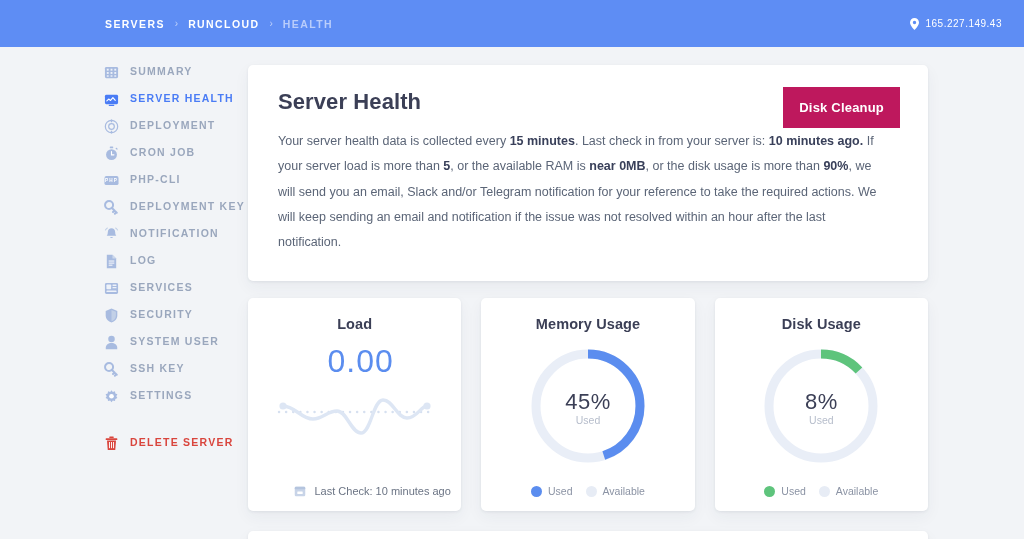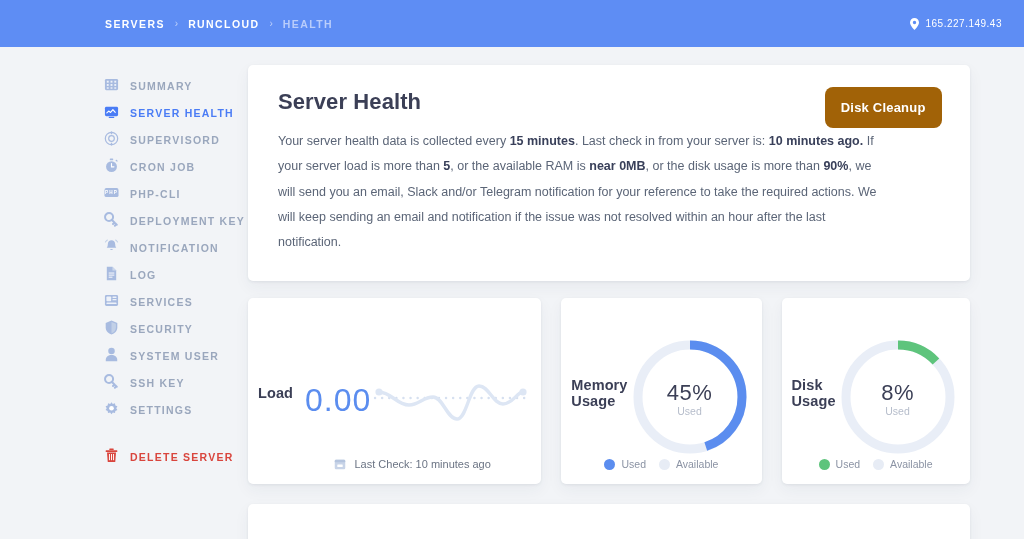--- a/index.html
+++ b/index.html
@@ -33,21 +33,21 @@
   }
   .pin { width:9px; height:12px; display:block; }
 
   
   .shell { display:flex; padding:18px 0 0 0; }
   .sidebar { width:248px; flex:0 0 248px; padding-left:104px; }
   .content { flex:1; padding-right:96px; }
 
   
   .nav-item {
-    display:flex; align-items:flex-end; gap:11px;
+    display:flex; align-items:flex-start; gap:11px;
     height:27px; margin-bottom:0;
     font-size:10.5px; letter-spacing:1.25px; font-weight:600;
     color:#9aa7bd; text-decoration:none; cursor:pointer;
     white-space:nowrap;
   }
   .nav-item .nico { width:15px; height:15px; flex:0 0 15px; display:block; }
   .nav-item.active { color:#4a7cf5; font-weight:700; }
   .nav-gap { height:20px; }
   .nav-item.danger { color:#d9453d; font-weight:700; }
 
@@ -56,34 +56,34 @@
     background:#fff; border-radius:5px;
     box-shadow:0 1px 3px rgba(40,50,80,.08), 0 6px 16px rgba(40,50,80,.05);
   }
   .card-main { padding:24px 28px 26px 30px; position:relative; }
   .card-title {
     font-size:22px; font-weight:700; color:#3b3f56;
     letter-spacing:.1px; margin:0 0 14px 0;
   }
   .btn-green {
     position:absolute; top:22px; right:28px;
-    background:#a16207; color:#fff; border:0; border-radius:8px;
+    background:#be185d; color:#fff; border:0; border-radius:0;
     padding:0 16px; height:41px; line-height:41px;
     font-size:13px; font-weight:600; letter-spacing:.2px;
     font-family:"Liberation Sans", sans-serif; cursor:pointer;
   }
   .desc { font-size:12.5px; line-height:2.02; color:#5b6577; margin:0; max-width:612px; }
   .desc b { color:#39405a; font-weight:700; }
 
   
   .stat-row { display:flex; gap:20px; margin-top:17px; }
   .stat-card {
-    flex:1; background:#fff; border-radius:5px; height:186px;
+    flex:1; background:#fff; border-radius:5px; height:213px;
     box-shadow:0 1px 3px rgba(40,50,80,.08), 0 6px 16px rgba(40,50,80,.05);
-    padding:18px 10px 14px; display:flex; flex-direction:row; align-items:center;
+    padding:18px 10px 14px; display:flex; flex-direction:column; align-items:center;
     position:relative;
   }
   .stat-head { font-size:14.5px; font-weight:700; color:#3b3f56; letter-spacing:.1px; }
 
   .load-value {
     font-size:32px; color:#5b8def; font-weight:400;
     letter-spacing:1px; margin-top:13px; line-height:1;margin-left:12px;
   }
   .spark { margin-top:10px; }
   .lastcheck {
@@ -163,21 +163,21 @@
 
 
 
     <a class="nav-item" href="#">
       <svg class="nico" viewBox="0 0 16 16">
         <circle cx="8" cy="8" r="6.6" fill="none" stroke="#a8bbe0" stroke-width="1.3"></circle>
         <circle cx="8" cy="8" r="3" fill="none" stroke="#a8bbe0" stroke-width="1.3"></circle>
         <rect x="7.3" y="0.5" width="1.4" height="3" fill="#a8bbe0"></rect>
         <rect x="7.3" y="12.5" width="1.4" height="3" fill="#a8bbe0"></rect>
       </svg>
-      <span>SUPERVISORD</span>
+      <span>DEPLOYMENT</span>
     </a>
 
     <a class="nav-item" href="#">
       <svg class="nico" viewBox="0 0 16 16">
         <rect x="6.2" y="0.4" width="3.6" height="2" rx=".6" fill="#a8bbe0"></rect>
         <circle cx="8" cy="9.2" r="5.8" fill="#a8bbe0"></circle>
         <path d="M8 5.8V9.4h2.6" stroke="#ffffff" stroke-width="1.2" fill="none" stroke-linecap="round"></path>
         <rect x="12.2" y="2.2" width="2.4" height="1.3" rx=".6" fill="#a8bbe0" transform="rotate(40 13.4 2.9)"></rect>
       </svg>
       <span>CRON JOB</span>

